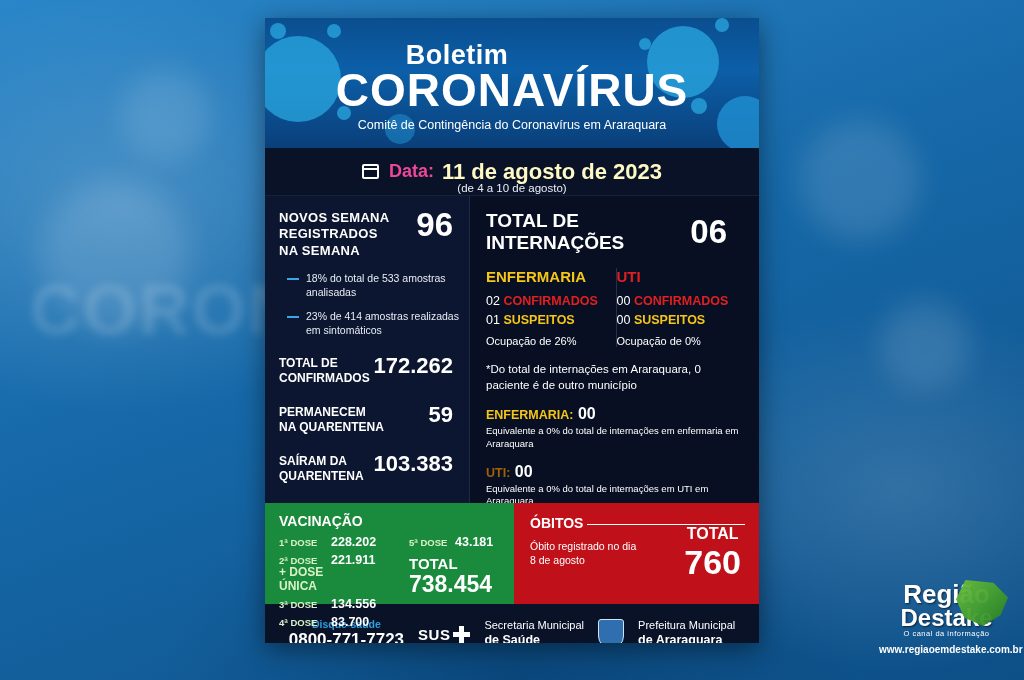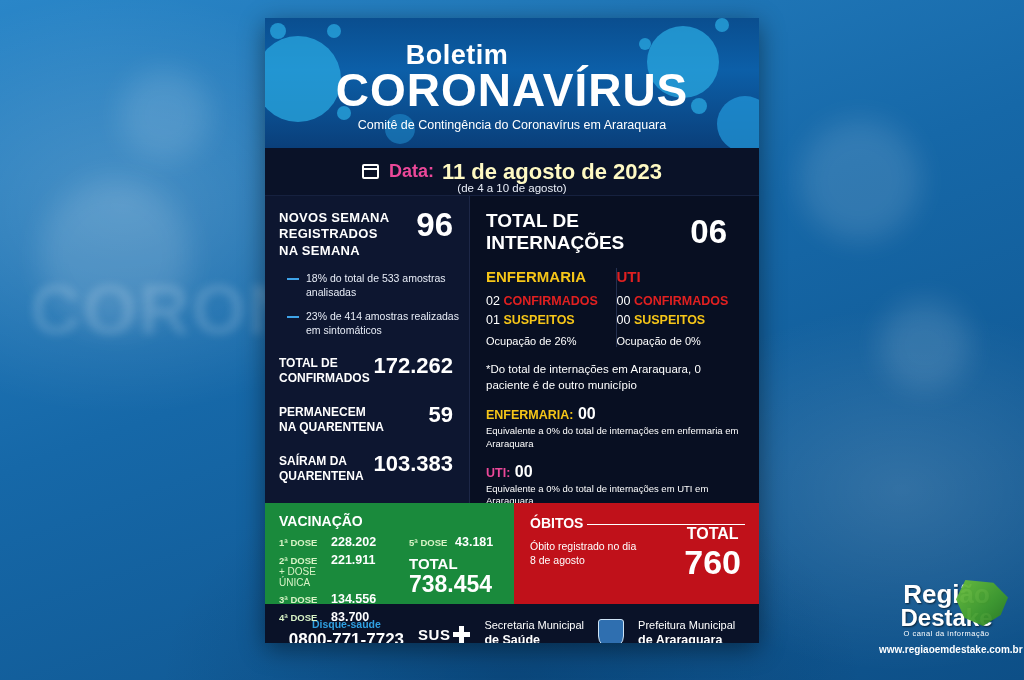--- a/index.html
+++ b/index.html
@@ -183,41 +183,41 @@
   .ocup { color: #fff; font-size: 11px; margin-top: 8px; }
 
   .note {
     color: #fff; font-size: 11.5px; line-height: 1.4; margin-top: 14px;
   }
   .subblock { margin-top: 12px; }
   .subblock .st {
     font-size: 12.5px; font-weight: bold;
   }
   .subblock .st.enf { color: #f5c518; }
-  .subblock .st.uti { color: #ec4899; }
+  .subblock .st.uti { color: #a16207; }
   .subblock .sv { color: #fff; font-weight: bold; }
   .subblock .sd {
     color: #ffffff; font-size: 9.5px; line-height: 1.35; margin-top: 2px;
   }
 
   
   .bottom { display: flex; height: 101px; }
   .vac {
     width: 249px; background: #1a8a3c; padding: 10px 12px 0 14px;
     position: relative;
   }
   .vac-title { color: #fff; font-size: 14px; font-weight: bold; margin-bottom: 6px; }
   .vac-grid { display: flex; }
   .vac-col1 { width: 128px; }
   .vrow { display: flex; align-items: baseline; margin-bottom: 4px; }
   .vrow .dose {
     color: #d8f3c6; font-size: 9.5px; font-weight: bold; width: 52px;
     line-height: 1.1;
   }
-  .vrow .dose small { display:block; font-size: 10px; font-weight: normal; }
+  .vrow .dose small { display:block; font-size: 12px; font-weight: bold; }
   .vrow .vnum { color: #fff; font-size: 12.5px; font-weight: bold; }
   .vac-col2 { padding-left: 2px; }
   .vac-col2 .vrow .dose { width: 46px; }
   .vtotal-lbl { color: #fff; font-size: 15px; font-weight: bold; margin-top: 6px; }
   .vtotal-num { color: #fff; font-size: 23px; font-weight: bold; line-height: 1; margin-top: 1px; }
 
   .obitos {
     flex: 1; background: #c0111a; padding: 12px 14px 0 16px;
     position: relative;
   }

